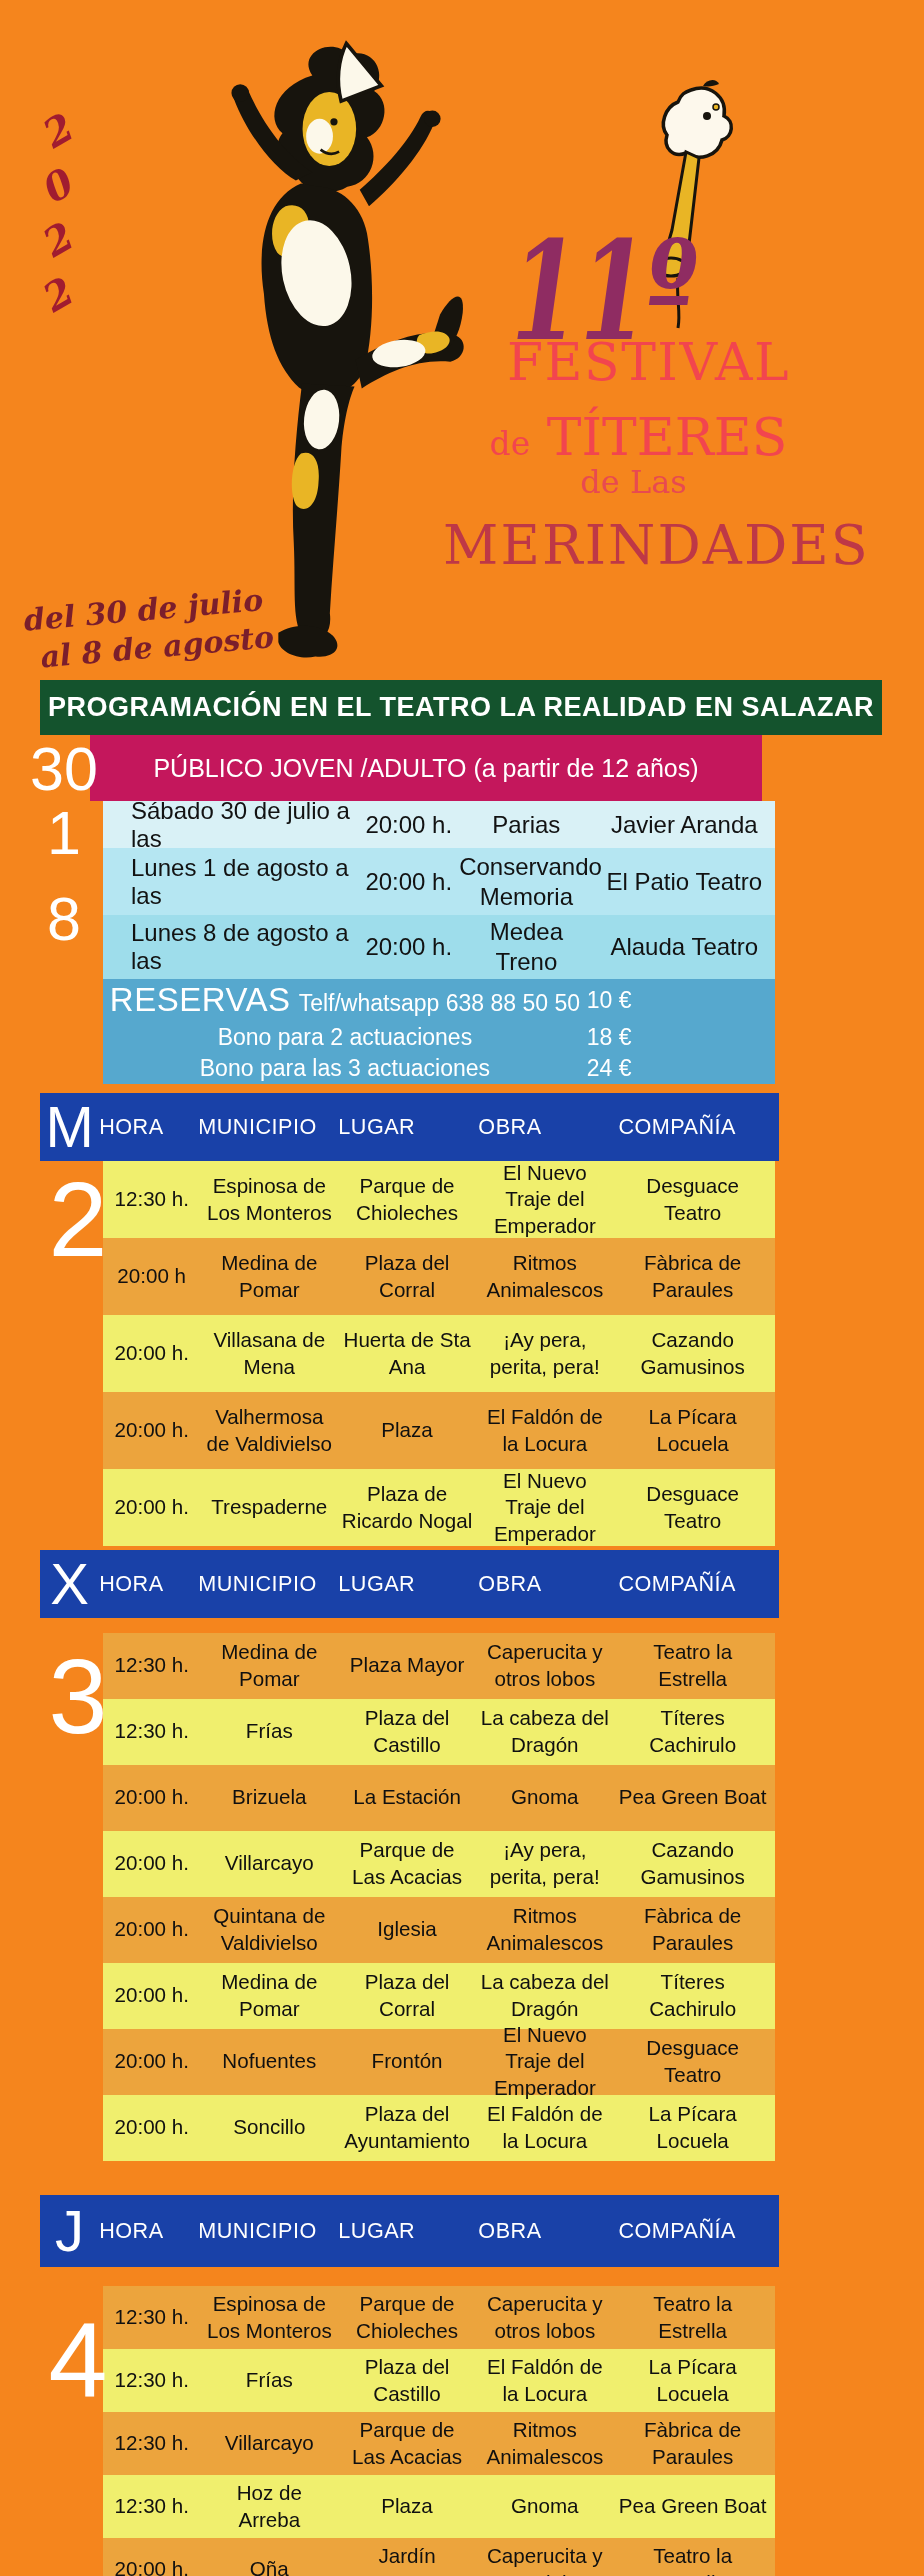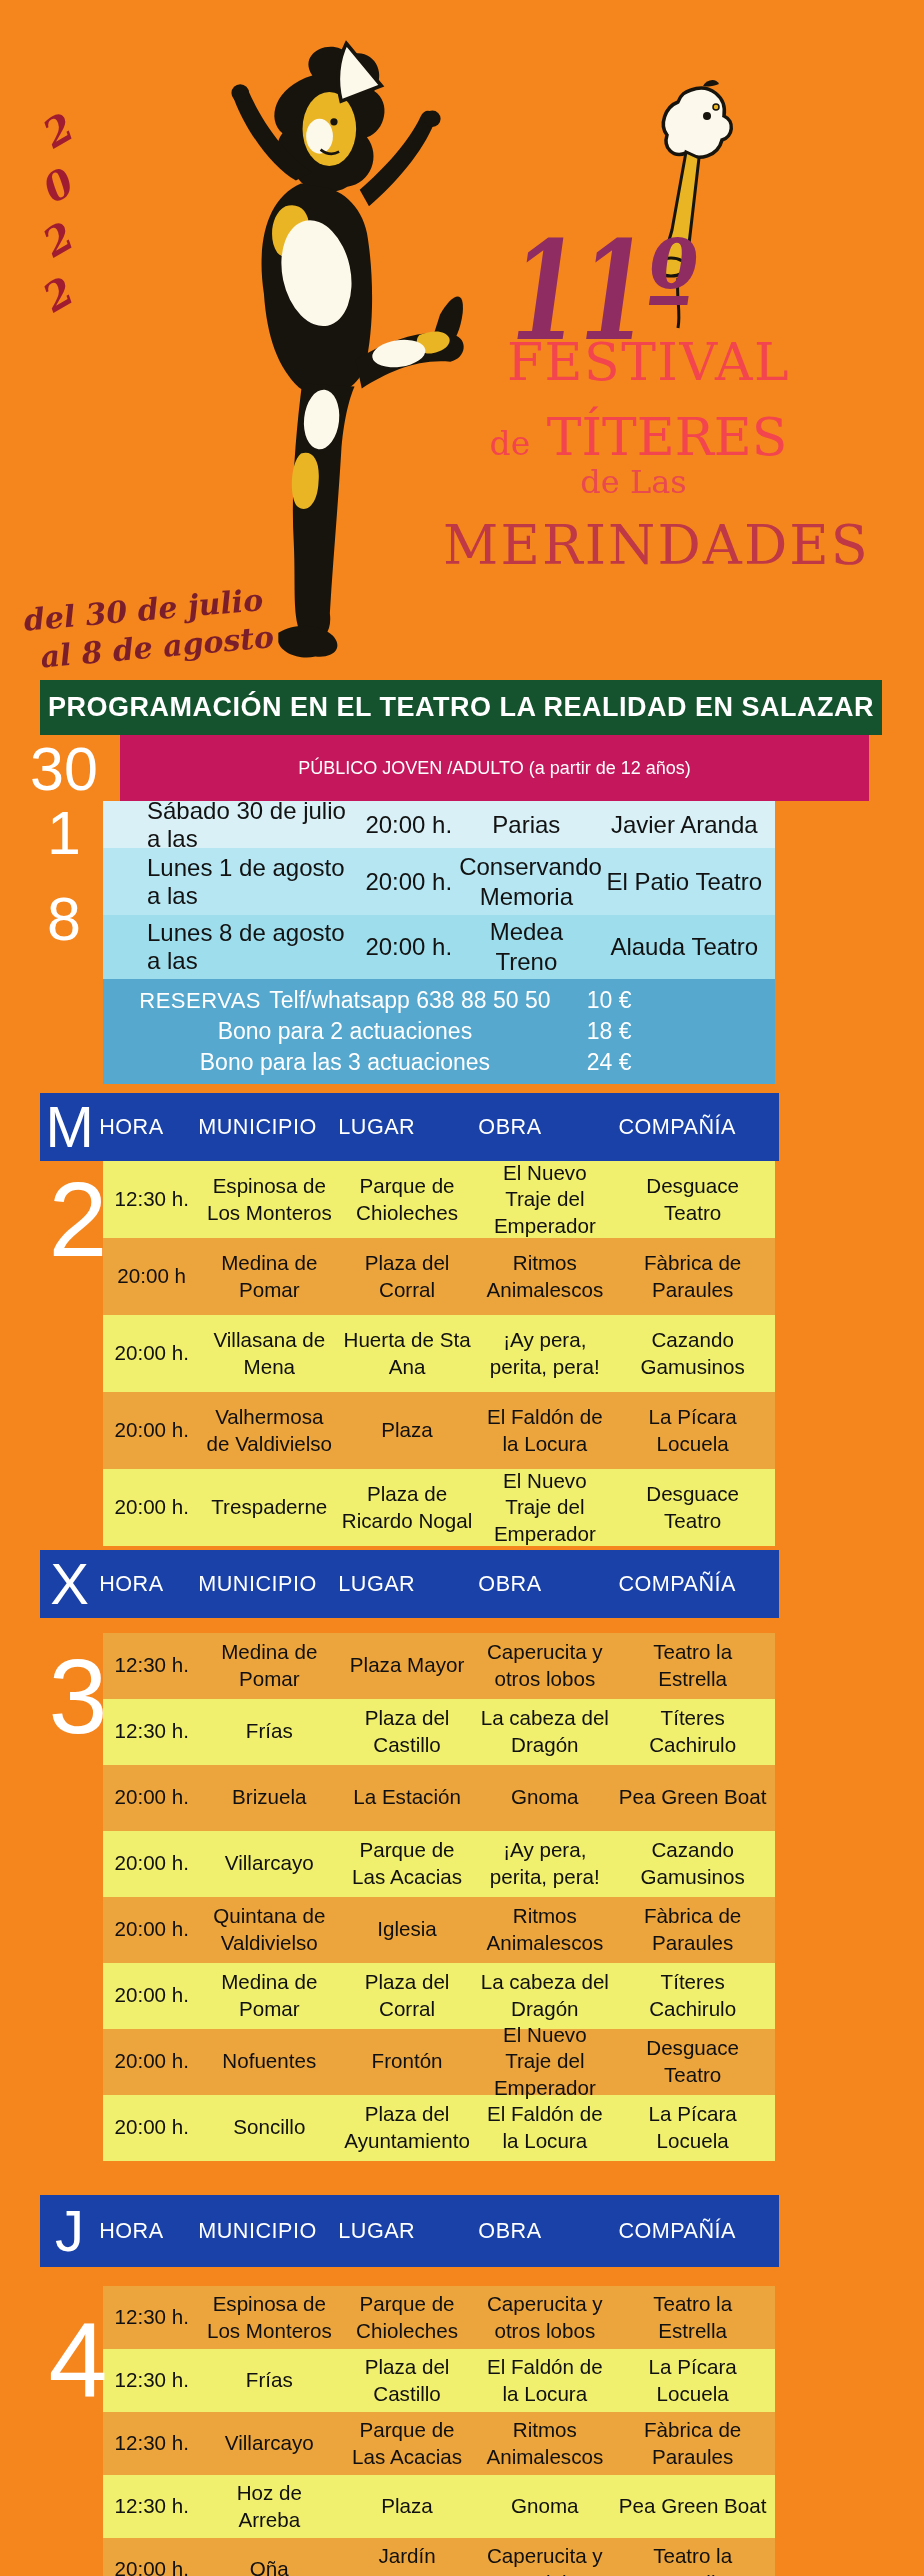--- a/index.html
+++ b/index.html
@@ -27,37 +27,37 @@
   .t-delas{position:absolute;left:577px;top:466px;width:113px;text-align:center;
            font-family:"DejaVu Serif",serif;color:#E84A50;font-size:32px;line-height:1}
   .t-merindades{position:absolute;left:443px;top:519px;width:376px;text-align:center;
            font-family:"DejaVu Serif",serif;color:#BE3846;font-size:54px;letter-spacing:2.1px;line-height:1}
   .dates{position:absolute;left:25px;top:591px;color:#7A1E2C;font-family:"DejaVu Serif",serif;
          font-style:italic;font-weight:700;font-size:30px;line-height:1.25;transform:rotate(-5deg)}
   .dates .l2{padding-left:13.4px}
   
   .band1{margin-left:40px;width:842px;height:55px;background:#14532d;display:flex;align-items:center;justify-content:center;
          color:#fff;font-weight:700;font-size:27px;letter-spacing:0.5px}
-  .band2{margin-left:120px;width:749px;height:66px;background:#C4175C;display:flex;align-items:center;justify-content:center;
-         color:#fff;font-size:18px}
+  .band2{margin-left:90px;width:672px;height:66px;background:#C4175C;display:flex;align-items:center;justify-content:center;
+         color:#fff;font-size:25px}
   
   .salazar{position:relative}
   .srow{margin-left:103px;width:672px;display:flex;align-items:center;color:#121212;font-size:24px}
   .sr1{height:47px;background:#D9F1F6}
   .sr2{height:67px;background:#B5E6F2}
   .sr3{height:64px;background:#9EDDEB}
-  .sdate{width:38%;padding-left:44px;box-sizing:border-box}
+  .sdate{width:38%;padding-left:28px;box-sizing:border-box}
   .stime{width:15%;text-align:center}
   .sobra{width:20%;text-align:center;line-height:1.25}
   .scomp{width:27%;text-align:center}
   .reservas{margin-left:103px;width:672px;height:105px;background:#56A8CE;color:#fff;
             display:flex;flex-direction:column;justify-content:center;gap:4.1px;margin-bottom:9.3px}
   .rline{display:flex;align-items:center;font-size:23px}
   .rlabel{width:72%;text-align:center}
-  .rtitle{font-size:22px;letter-spacing:0.5px;margin-right:8.2px}
+  .rtitle{font-size:33px;letter-spacing:0.5px;margin-right:8.2px}
   .rprice{width:28%;text-align:left}
   .snum{position:absolute;left:28px;width:72px;text-align:center;color:#fff;font-size:61px;line-height:1}
   .snum.n30{top:4.1px}.snum.n1{top:68px}.snum.n8{top:154px}
   
   .dayblock{position:relative}
   .dayhead{margin-left:40px;width:739px;height:68px;background:#1941A8;display:flex;align-items:center}
   .dletter{width:64px;text-align:center;color:#fff;font-size:58px;line-height:1}
   .hcol{color:#fff;font-size:21.6px;text-align:left;letter-spacing:0.5px}
   .w1{width:14.5%}.w2{width:20.5%}.w3{width:20.5%}.w4{width:20.5%}.w5{width:23.5%}
   .daytable{margin-left:103px;width:672px}

